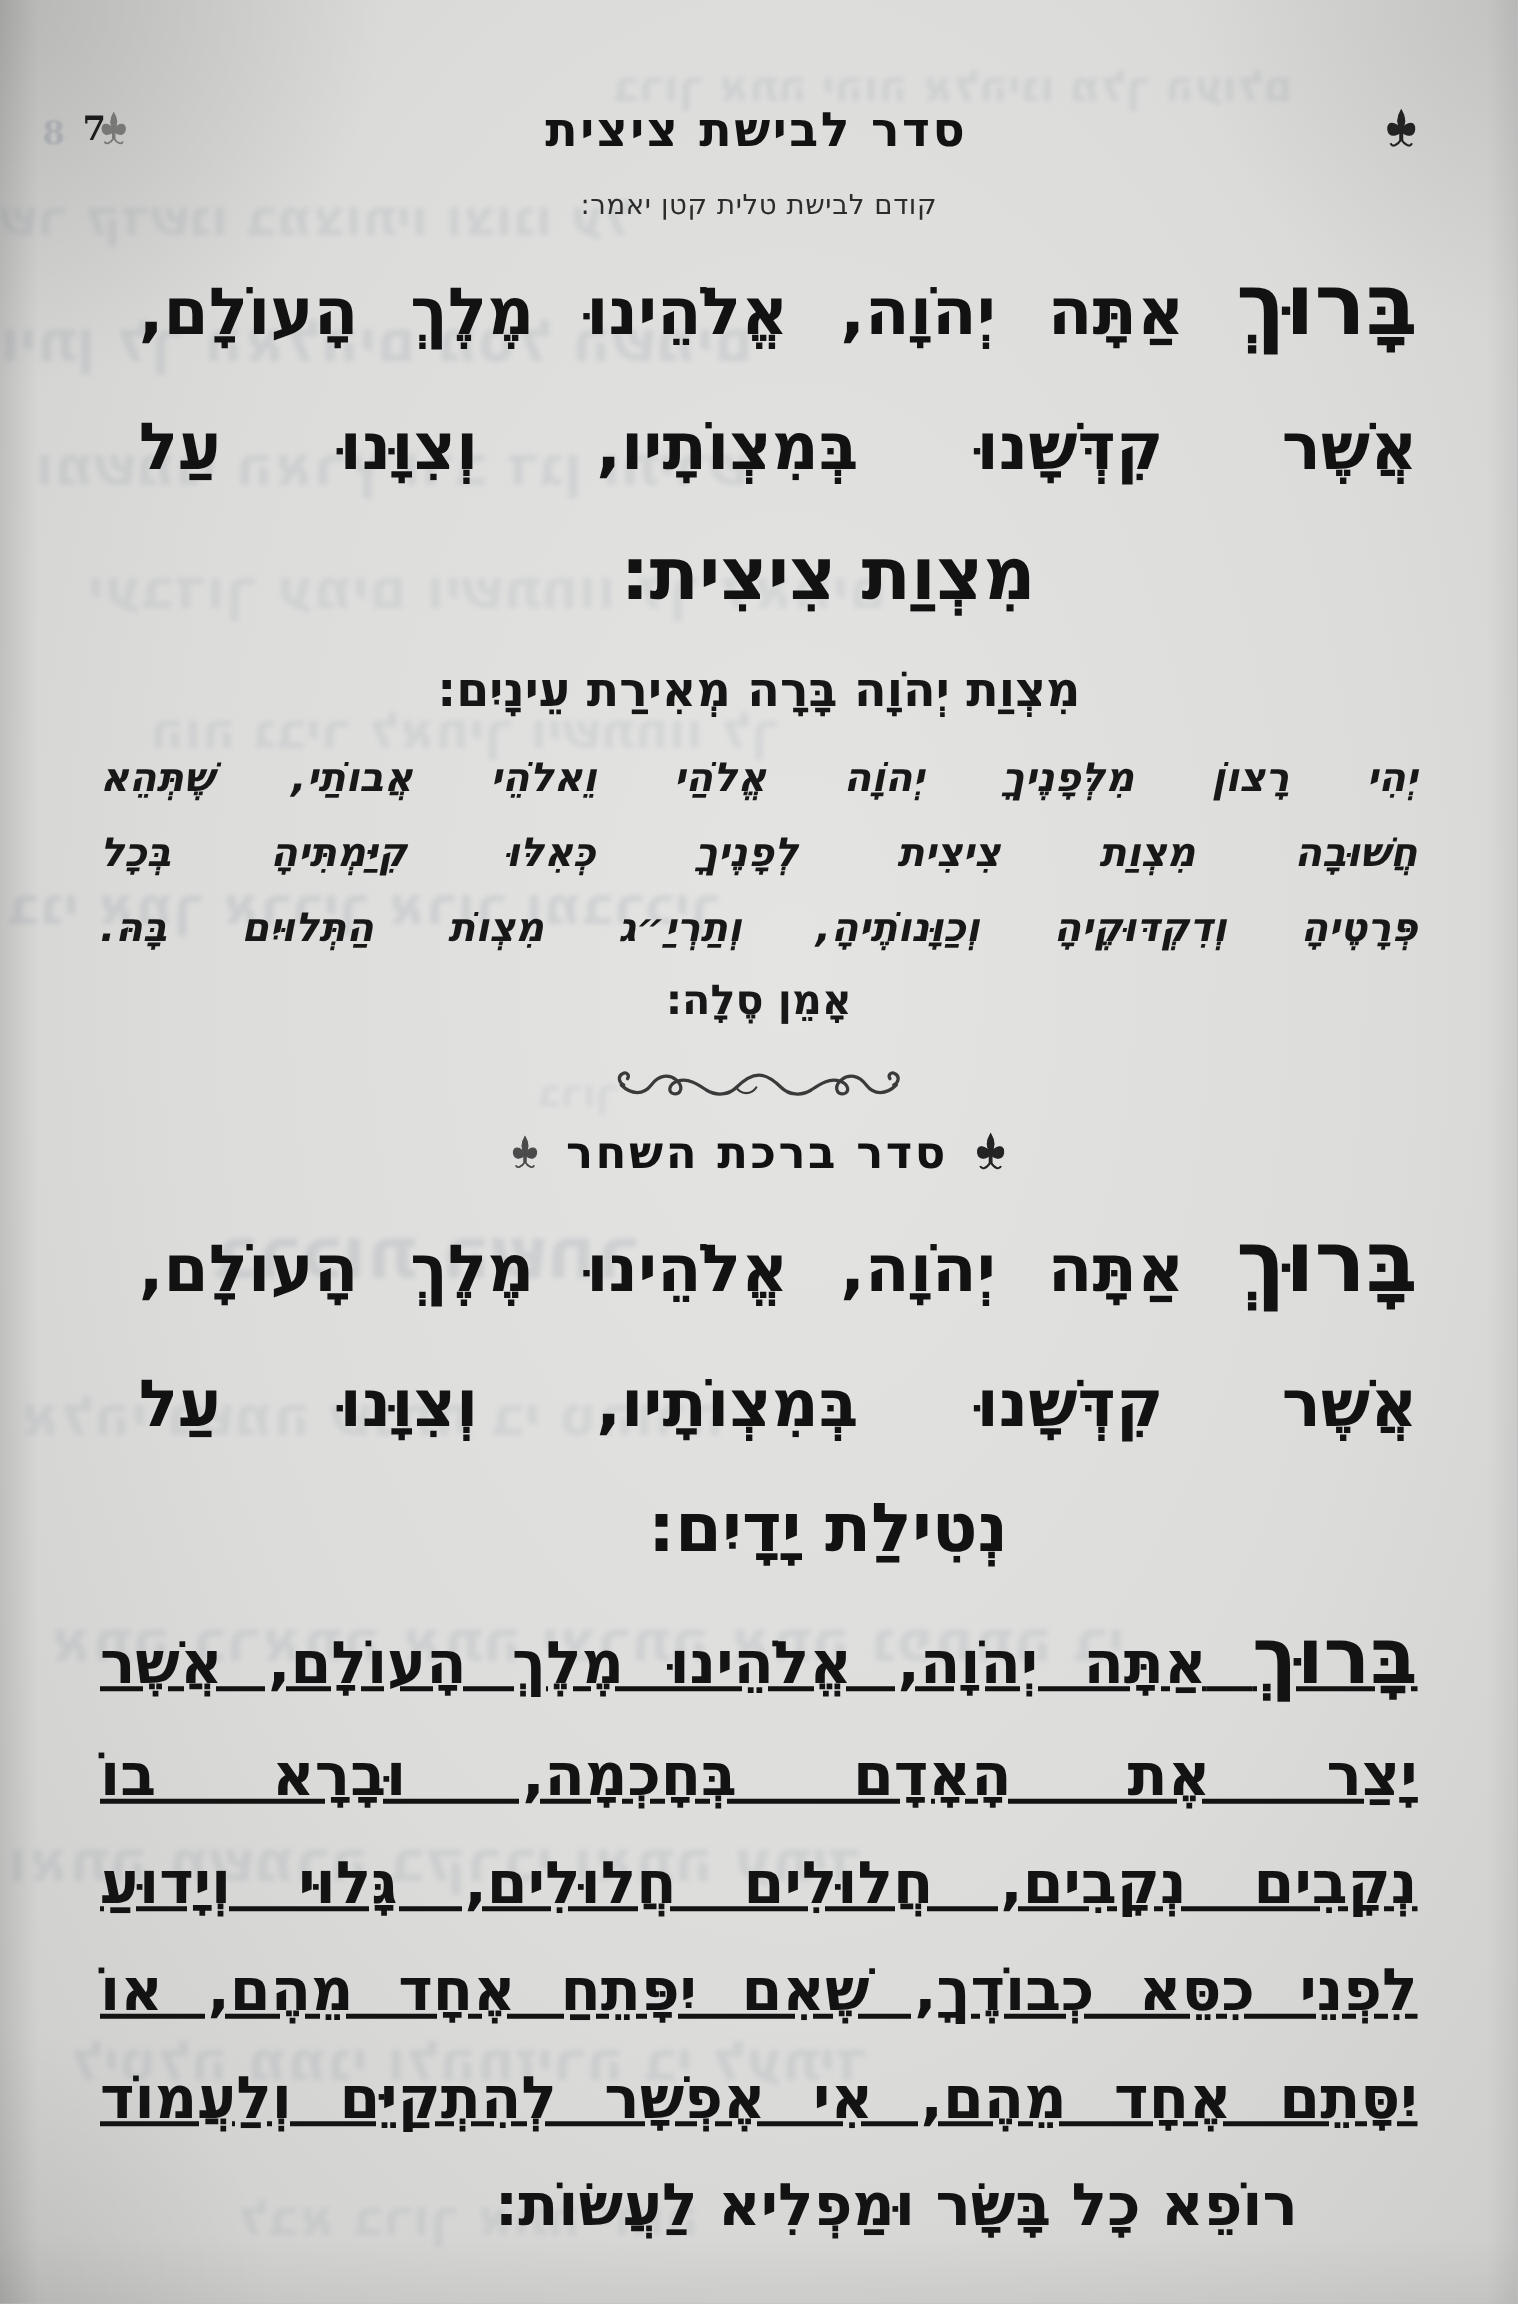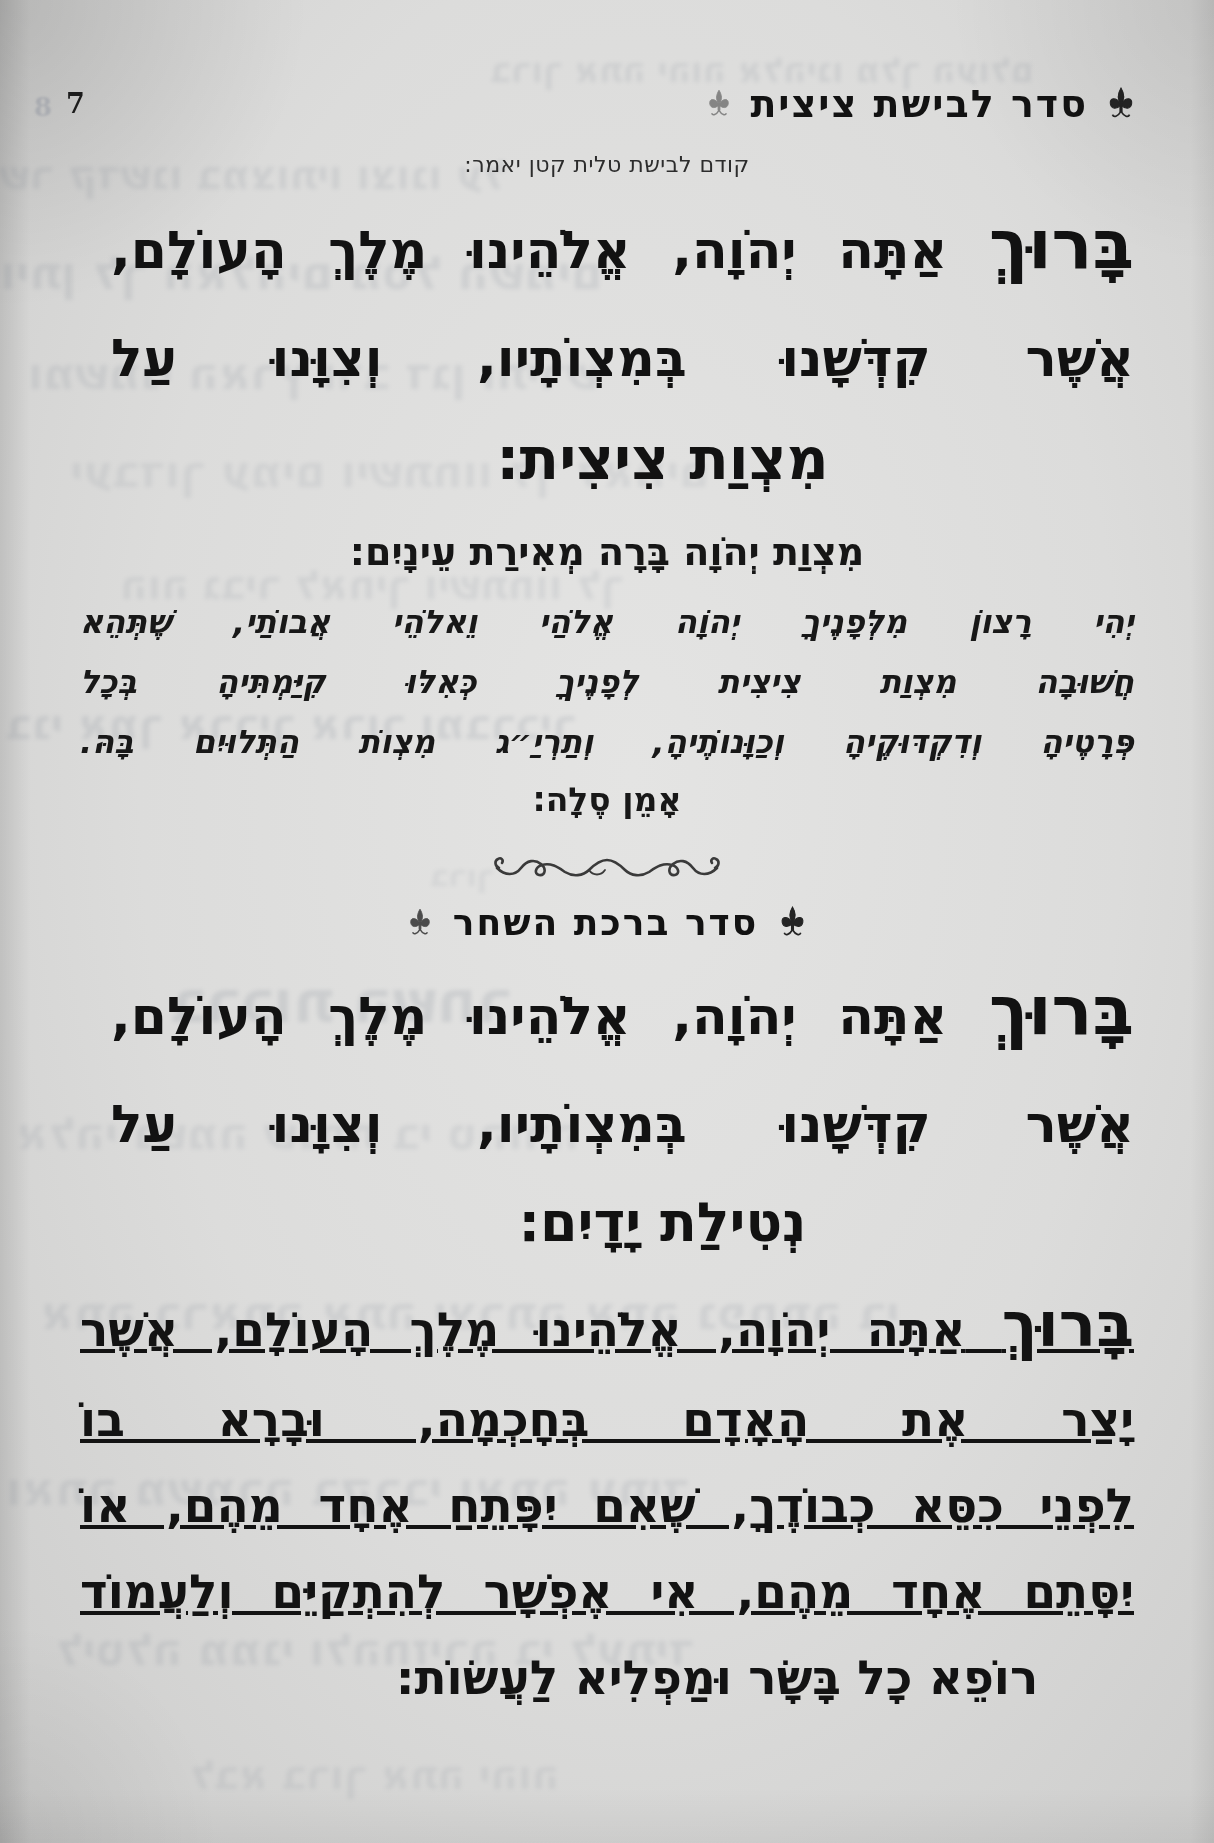--- a/index.html
+++ b/index.html
@@ -50,21 +50,21 @@
   .bleednum{
     position:absolute;top:92px;left:34px;
     font-family:"DejaVu Serif","Liberation Serif",serif;
     font-weight:bold;font-size:26px;color:#7b8292;
     opacity:.35;filter:blur(1px);transform:scaleX(-1);
   }
 
   .column{position:relative;margin:0 80px;direction:rtl;}
 
   .hdr{
-    display:flex;align-items:center;justify-content:flex-start;gap:20px;
+    display:flex;align-items:center;justify-content:space-between;
     padding-top:82px;
   }
   .hdr-title{font-size:38px;font-weight:bold;letter-spacing:2px;color:#121212;}
   .fleur{display:inline-block;line-height:0;}
   .fleur svg{display:block;}
   .orn-strong{opacity:.95;}
   .orn-weak{opacity:.45;}
 
   .instruction{
     margin-top:26px;text-align:center;
@@ -223,20 +223,21 @@
     <div class="bless">
       <div class="b-line first jl"><span class="initial">בָּרוּךְ</span> <span>אַתָּה יְהֹוָה, אֱלֹהֵינוּ מֶלֶךְ הָעוֹלָם,</span></div>
       <div class="b-line jl">אֲשֶׁר קִדְּשָׁנוּ בְּמִצְוֹתָיו, וְצִוָּנוּ עַל</div>
       <div class="b-end netilat">נְטִילַת יָדָיִם:</div>
     </div>
 
     <div class="ay">
       <div class="b-line first jl"><span class="initial">בָּרוּךְ</span> <span>אַתָּה יְהֹוָה, אֱלֹהֵינוּ מֶלֶךְ הָעוֹלָם, אֲשֶׁר</span></div>
       <div>
           <div class="b-line jl">יָצַר אֶת הָאָדָם בְּחָכְמָה, וּבָרָא בוֹ</div>
+          <div class="b-line jl">נְקָבִים נְקָבִים, חֲלוּלִים חֲלוּלִים, גָּלוּי וְיָדוּעַ</div>
           <div class="b-line jl">לִפְנֵי כִסֵּא כְבוֹדֶךָ, שֶׁאִם יִפָּתֵחַ אֶחָד מֵהֶם, אוֹ</div>
           <div class="b-line jl">יִסָּתֵם אֶחָד מֵהֶם, אִי אֶפְשָׁר לְהִתְקַיֵּם וְלַעֲמוֹד</div>
         </div>
       <div class="ay-end">רוֹפֵא כָל בָּשָׂר וּמַפְלִיא לַעֲשׂוֹת:</div>
     </div>
 
   </div>
 </div>
 
 </body></html>

